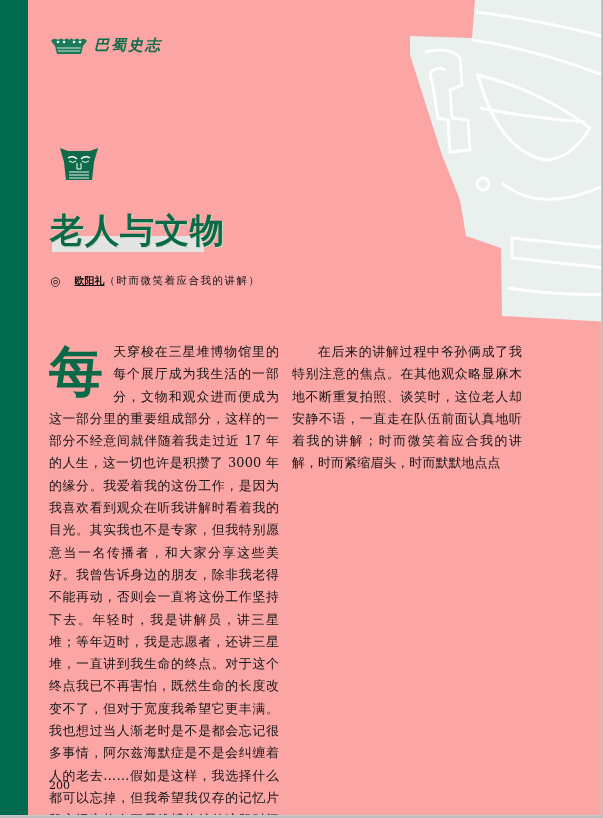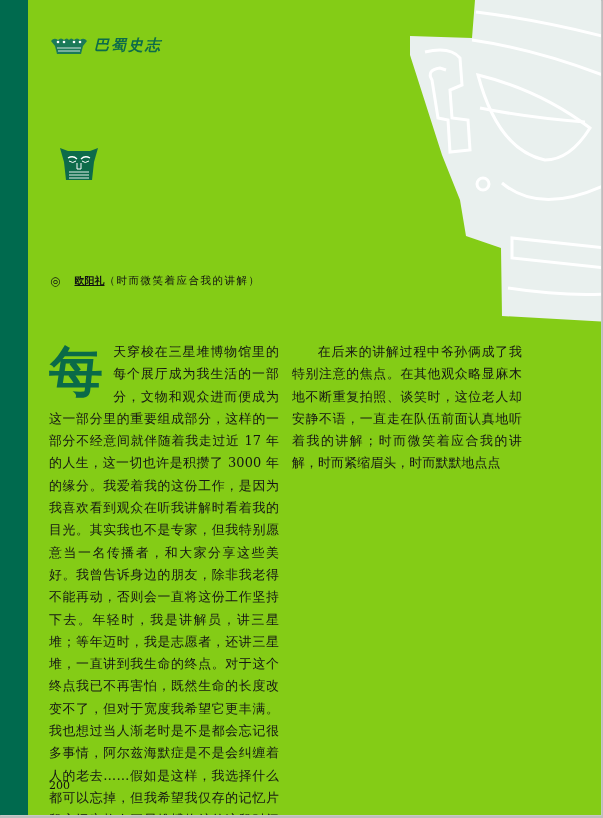--- a/index.html
+++ b/index.html
@@ -1,17 +1,17 @@
 <!DOCTYPE html>
 <html><head>
 <meta charset="utf-8">
 <style>
   html, body { margin:0; padding:0; background:#bdbdbd; }
   body { width:603px; height:818px; position:relative; overflow:hidden; font-family:"DejaVu Serif", serif; }
-  .page { position:absolute; left:0; top:0; width:601px; height:815px; background:#84cc16; overflow:hidden; box-shadow:1px 1px 0 #c8c8c8; }
+  .page { position:absolute; left:0; top:0; width:601px; height:815px; background:#fca5a5; overflow:hidden; box-shadow:1px 1px 0 #c8c8c8; }
   .green-bar { position:absolute; left:0; top:0; width:28px; height:815px; background:#006a4e; }
   .bg-mask { position:absolute; left:380px; top:0; width:230px; height:330px; }
   .logo { position:absolute; left:50px; top:36px; display:flex; align-items:center; gap:6px; }
   .logo-crown { width:38px; height:18px; }
   .logo-text { font-family:"DejaVu Serif", serif; font-size:15px; font-weight:bold; color:#0d6b4a; letter-spacing:2px; font-style:italic; }
   .mask-icon { position:absolute; left:58px; top:146px; width:42px; height:36px; }
   .title-wrap { position:absolute; left:50px; top:210px; }
   .title-hl { position:absolute; left:2px; top:26px; width:152px; height:16px; background:#e4e4e4; }
   .title { position:relative; font-family:"DejaVu Serif", serif; font-size:34px; font-weight:bold; color:#0a6a48; letter-spacing:1px; line-height:40px; text-shadow:1px 1px 0 #c9d8c2; }
   .byline { position:absolute; left:50px; top:274px; font-size:12px; color:#111; display:flex; align-items:center; }
@@ -58,20 +58,24 @@
   </div>
 
   <svg class="mask-icon" viewBox="0 0 42 36">
     <path d="M2 2 L10 5 L32 5 L40 2 L36 16 L34 34 L8 34 L6 16 Z" fill="#0d6b4a"></path>
     <path d="M10 12 Q15 9 19 13 M23 13 Q27 9 32 12" stroke="#ffffff" stroke-width="1.3" fill="none"></path>
     <path d="M11 15 Q15 18 18 15 M24 15 Q27 18 31 15" stroke="#ffffff" stroke-width="1" fill="none"></path>
     <path d="M19 17 L19 23 L23 23 L23 17" stroke="#ffffff" stroke-width="1" fill="none"></path>
     <path d="M11 26 L31 26 M11 29 L31 29 M11 32 L31 32" stroke="#ffffff" stroke-width="0.9"></path>
   </svg>
 
+  <div class="title-wrap">
+    <div class="title-hl"></div>
+    <h1 class="title" style="margin:0">老人与文物</h1>
+  </div>
 
   <div class="byline">
     <span class="circ">◎</span>
     <span class="name">欧阳礼</span>
     <span class="aff">（时而微笑着应合我的讲解）</span>
   </div>
 
   <div class="col col-left">
     <p>
       <span class="dropcap">每</span><span>天穿梭在三星堆博物馆里的每个展厅成为我生活的一部分，文物和观众进而便成为这一部分里的重要组成部分，这样的一部分不经意间就伴随着我走过近 17 年的人生，这一切也许是积攒了 3000 年的缘分。我爱着我的这份工作，是因为我喜欢看到观众在听我讲解时看着我的目光。其实我也不是专家，但我特别愿意当一名传播者，和大家分享这些美好。我曾告诉身边的朋友，除非我老得不能再动，否则会一直将这份工作坚持下去。年轻时，我是讲解员，讲三星堆；等年迈时，我是志愿者，还讲三星堆，一直讲到我生命的终点。对于这个终点我已不再害怕，既然生命的长度改变不了，但对于宽度我希望它更丰满。我也想过当人渐老时是不是都会忘记很多事情，阿尔兹海默症是不是会纠缠着人的老去……假如是这样，我选择什么都可以忘掉，但我希望我仅存的记忆片段永远定格在三星堆博物馆的这段时间里，因为这是我人生中最美好的时光。</span>

